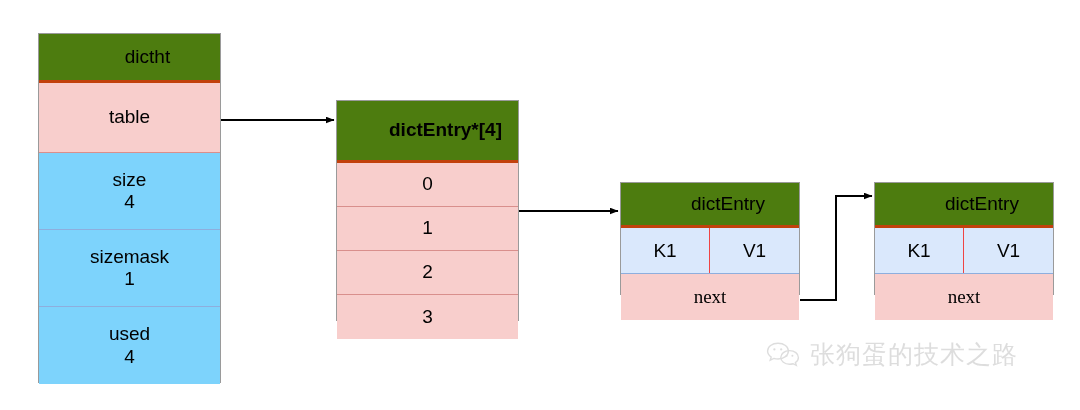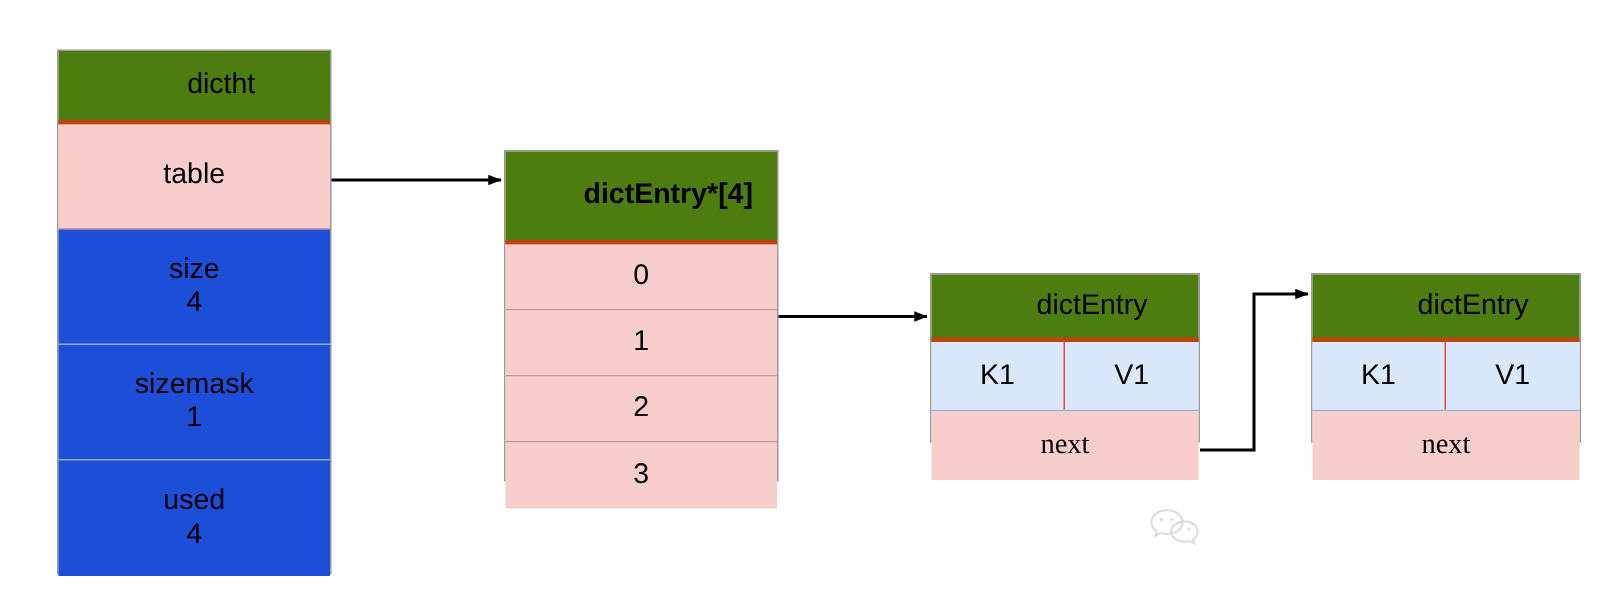--- a/index.html
+++ b/index.html
@@ -31,21 +31,21 @@
     display: flex;
     align-items: center;
     justify-content: center;
     text-align: center;
     color: #000000;
     line-height: 1.18;
     white-space: pre-line;
   }
   .row.green  { background: #4d7c0f; border-bottom: 3px solid #c2410c; padding-left: 36px; }
   .row.pink   { background: #f8cecc; border-bottom: 1px solid #d98f8c; }
-  .row.blue   { background: #1d4ed8; border-bottom: 1px solid #8eaedd; }
+  .row.blue   { background: #7dd3fc; border-bottom: 1px solid #8eaedd; }
   .row.last   { border-bottom: none; }
 
   .split {
     display: flex;
     box-sizing: border-box;
   }
   .split > .cell {
     flex: 1 1 50%;
     box-sizing: border-box;
     display: flex;
@@ -160,15 +160,16 @@
         <path d="M12 2.2 C6 2.2 1.6 5.8 1.6 10.1 C1.6 12.5 3 14.6 5.2 16 L4.2 19.2 L7.9 17.4 C9.2 17.8 10.6 18 12 18 C18 18 22.4 14.4 22.4 10.1 C22.4 5.8 18 2.2 12 2.2 Z"></path>
         <path d="M23.6 9.6 C18.6 9.6 14.8 12.7 14.8 16.4 C14.8 20.1 18.6 23.2 23.6 23.2 C24.8 23.2 26 23 27.1 22.7 L30.3 24.3 L29.4 21.5 C31.3 20.3 32.4 18.5 32.4 16.4 C32.4 12.7 28.6 9.6 23.6 9.6 Z"></path>
       </g>
       <g fill="#c9c9c9">
         <circle cx="8.4" cy="8.4" r="1.15"></circle>
         <circle cx="15.2" cy="8.4" r="1.15"></circle>
         <circle cx="20.6" cy="14.7" r="1.0"></circle>
         <circle cx="26.4" cy="14.7" r="1.0"></circle>
       </g>
     </svg>
+    <span class="wm-text">张狗蛋的技术之路</span>
   </div>
 
 </div>
 
 </body></html>

